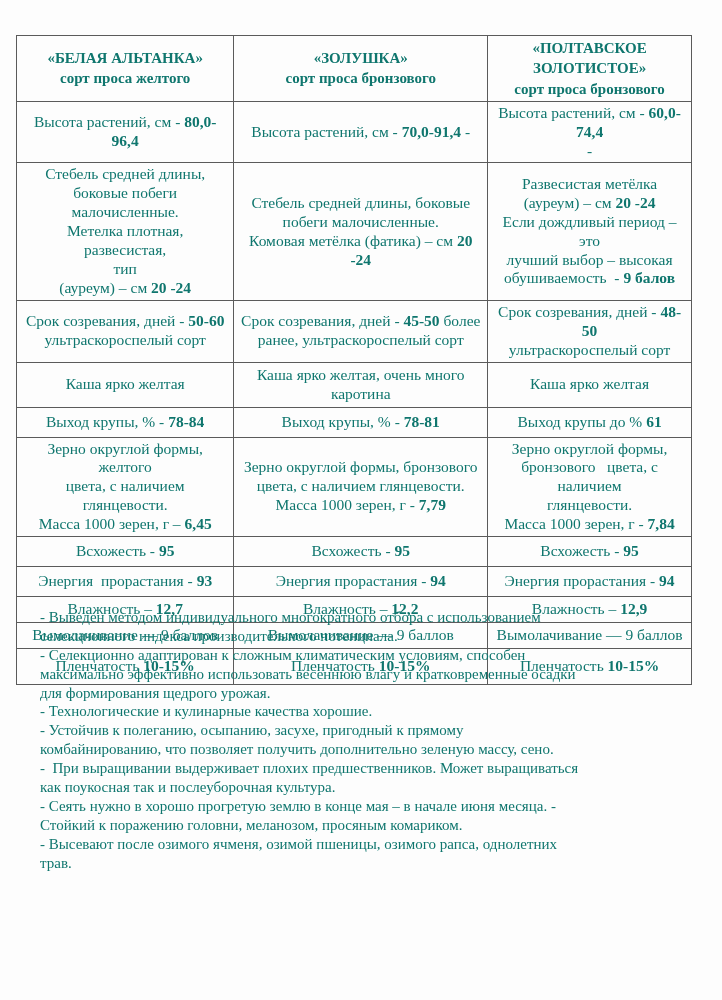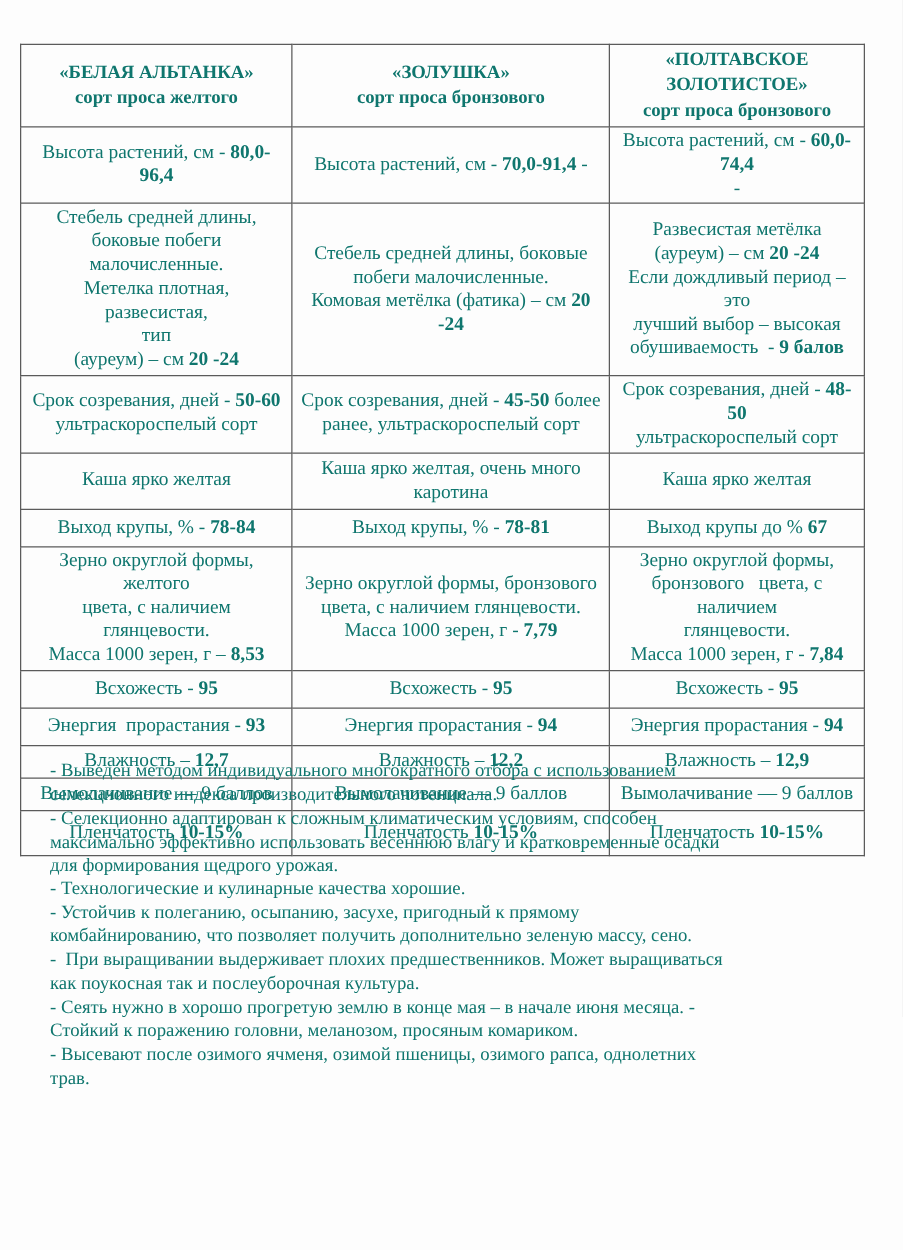--- a/index.html
+++ b/index.html
@@ -82,26 +82,26 @@
         </tr>
         <tr style="height: 45px;">
           <td><span>Каша ярко желтая</span></td>
           <td><span>Каша ярко желтая, очень много
 каротина</span></td>
           <td><span>Каша ярко желтая</span></td>
         </tr>
         <tr style="height: 30px;">
           <td><span>Выход крупы, % - </span><span class="b">78-84</span></td>
           <td><span>Выход крупы, % - </span><span class="b">78-81</span></td>
-          <td><span>Выход крупы до % </span><span class="b">67</span></td>
+          <td><span>Выход крупы до % </span><span class="b">61</span></td>
         </tr>
         <tr style="height: 70px; margin-top: 40px;">
           <td><span>Зерно округлой формы, желтого
 цвета, с наличием глянцевости.
-Масса 1000 зерен, г – </span><span class="b">8,53</span></td>
+Масса 1000 зерен, г – </span><span class="b">6,45</span></td>
           <td><span>Зерно округлой формы, бронзового
 цвета, с наличием глянцевости.
 Масса 1000 зерен, г - </span><span class="b">7,79</span></td>
           <td><span>Зерно округлой формы,
 бронзового   цвета, с наличием
 глянцевости.
 Масса 1000 зерен, г - </span><span class="b">7,84</span></td>
         </tr>
         <tr style="height: 30px;">
           <td><span>Всхожесть - </span><span class="b">95</span></td>

